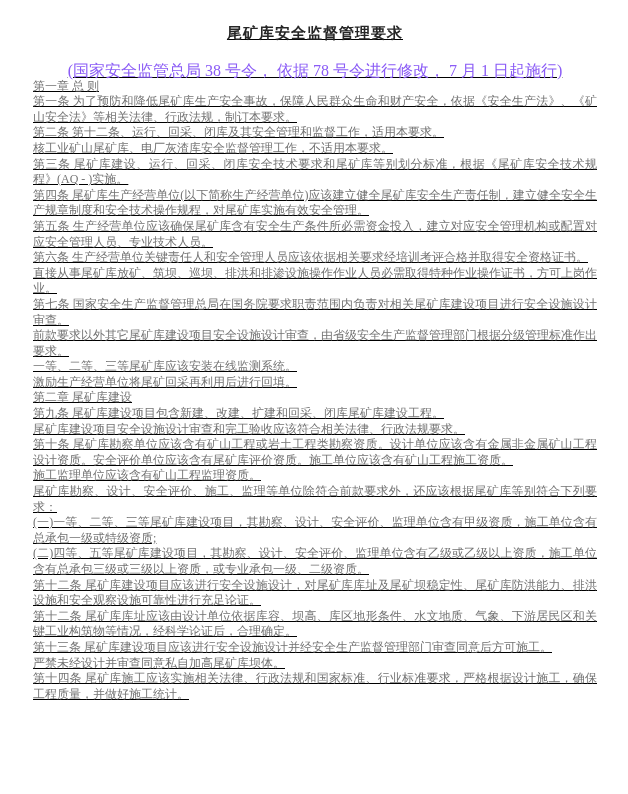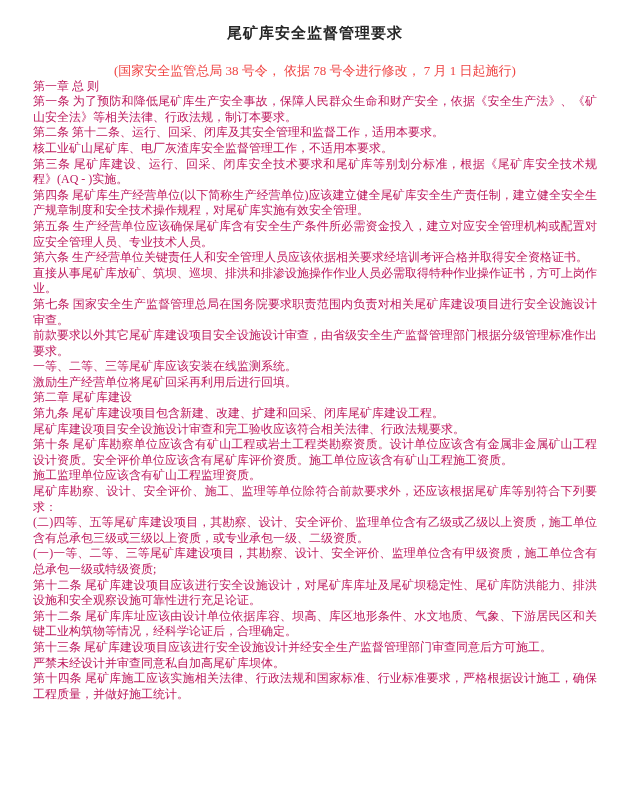--- a/index.html
+++ b/index.html
@@ -9,48 +9,49 @@
     height: 794px;
     background: #ffffff;
     font-family: "Liberation Serif", "DejaVu Serif", serif;
     overflow: hidden;
   }
   .page {
     width: 628px;
     height: 794px;
     padding: 24px 31px 0 33px;
     background: #ffffff;
+    text-decoration: underline;
   }
   .doc-title {
     width: 564px;
     text-align: center;
     font-size: 15px;
     font-weight: bold;
     color: #262626;
     letter-spacing: 1px;
     line-height: 18px;
     margin: 0;
   }
   .doc-subtitle {
     width: 564px;
     text-align: center;
-    font-size: 13px;
-    color: #ef4444;
+    font-size: 16px;
+    color: #8b5cf6;
     line-height: 15.6px;
     margin: 21px 0 0 0;
     white-space: nowrap;
   }
   .doc-body {
     width: 564px;
     margin: 0;
   }
   .para {
     margin: 0;
     font-size: 12px;
-    color: #be185d;
+    color: #737373;
     line-height: 15.6px;
     text-align: justify;
     letter-spacing: 0;
     word-break: break-all;
   }
   .para.chapter {
     text-align: left;
   }
 </style>
 </head>
@@ -72,21 +73,21 @@
       <p class="para">第七条 国家安全生产监督管理总局在国务院要求职责范围内负责对相关尾矿库建设项目进行安全设施设计审查。</p>
       <p class="para">前款要求以外其它尾矿库建设项目安全设施设计审查，由省级安全生产监督管理部门根据分级管理标准作出要求。</p>
       <p class="para">一等、二等、三等尾矿库应该安装在线监测系统。</p>
       <p class="para">激励生产经营单位将尾矿回采再利用后进行回填。</p>
       <p class="para chapter">第二章 尾矿库建设</p>
       <p class="para">第九条 尾矿库建设项目包含新建、改建、扩建和回采、闭库尾矿库建设工程。</p>
       <p class="para">尾矿库建设项目安全设施设计审查和完工验收应该符合相关法律、行政法规要求。</p>
       <p class="para">第十条 尾矿库勘察单位应该含有矿山工程或岩土工程类勘察资质。设计单位应该含有金属非金属矿山工程设计资质。安全评价单位应该含有尾矿库评价资质。施工单位应该含有矿山工程施工资质。</p>
       <p class="para">施工监理单位应该含有矿山工程监理资质。</p>
       <p class="para">尾矿库勘察、设计、安全评价、施工、监理等单位除符合前款要求外，还应该根据尾矿库等别符合下列要求：</p>
+      <p class="para">(一)一等、二等、三等尾矿库建设项目，其勘察、设计、安全评价、监理单位含有甲级资质，施工单位含有总承包一级或特级资质;</p>
       <p class="para">(二)四等、五等尾矿库建设项目，其勘察、设计、安全评价、监理单位含有乙级或乙级以上资质，施工单位含有总承包三级或三级以上资质，或专业承包一级、二级资质。</p>
-      <p class="para">(一)一等、二等、三等尾矿库建设项目，其勘察、设计、安全评价、监理单位含有甲级资质，施工单位含有总承包一级或特级资质;</p>
       <p class="para">第十二条 尾矿库建设项目应该进行安全设施设计，对尾矿库库址及尾矿坝稳定性、尾矿库防洪能力、排洪设施和安全观察设施可靠性进行充足论证。</p>
       <p class="para">第十二条 尾矿库库址应该由设计单位依据库容、坝高、库区地形条件、水文地质、气象、下游居民区和关键工业构筑物等情况，经科学论证后，合理确定。</p>
       <p class="para">第十三条 尾矿库建设项目应该进行安全设施设计并经安全生产监督管理部门审查同意后方可施工。</p>
       <p class="para">严禁未经设计并审查同意私自加高尾矿库坝体。</p>
       <p class="para">第十四条 尾矿库施工应该实施相关法律、行政法规和国家标准、行业标准要求，严格根据设计施工，确保工程质量，并做好施工统计。</p>
     </div>
 </div>
 
 </body></html>

